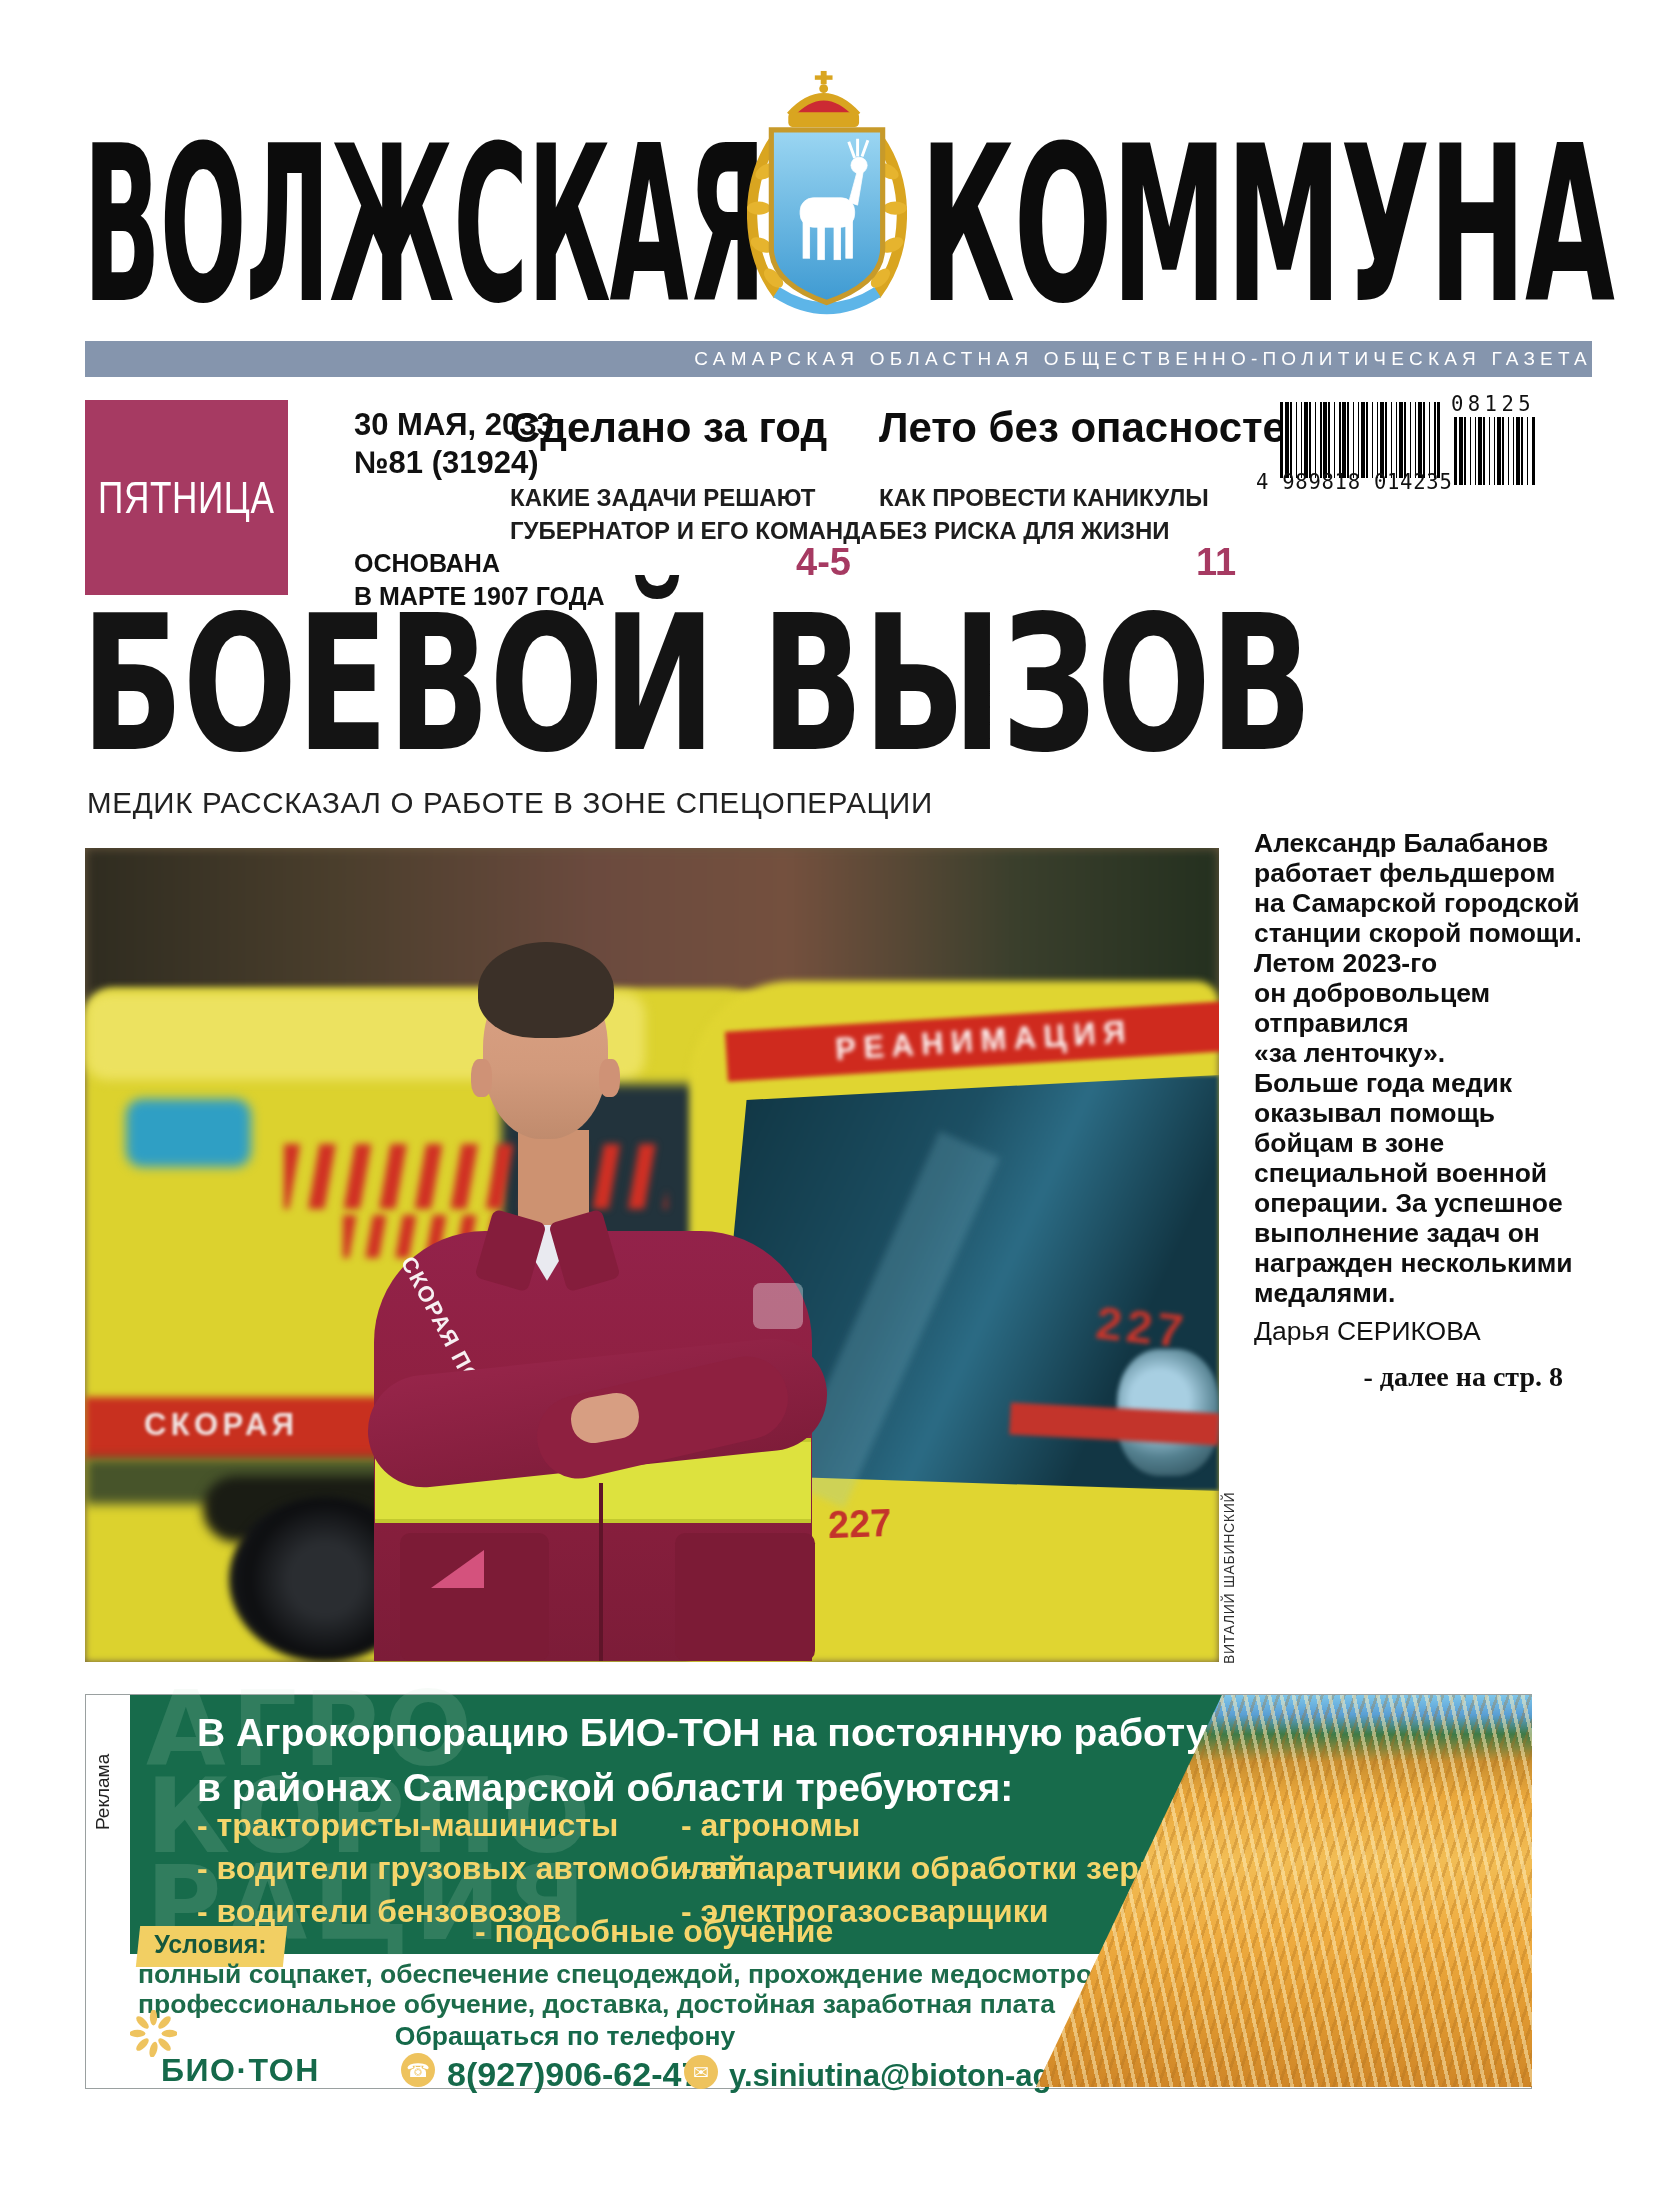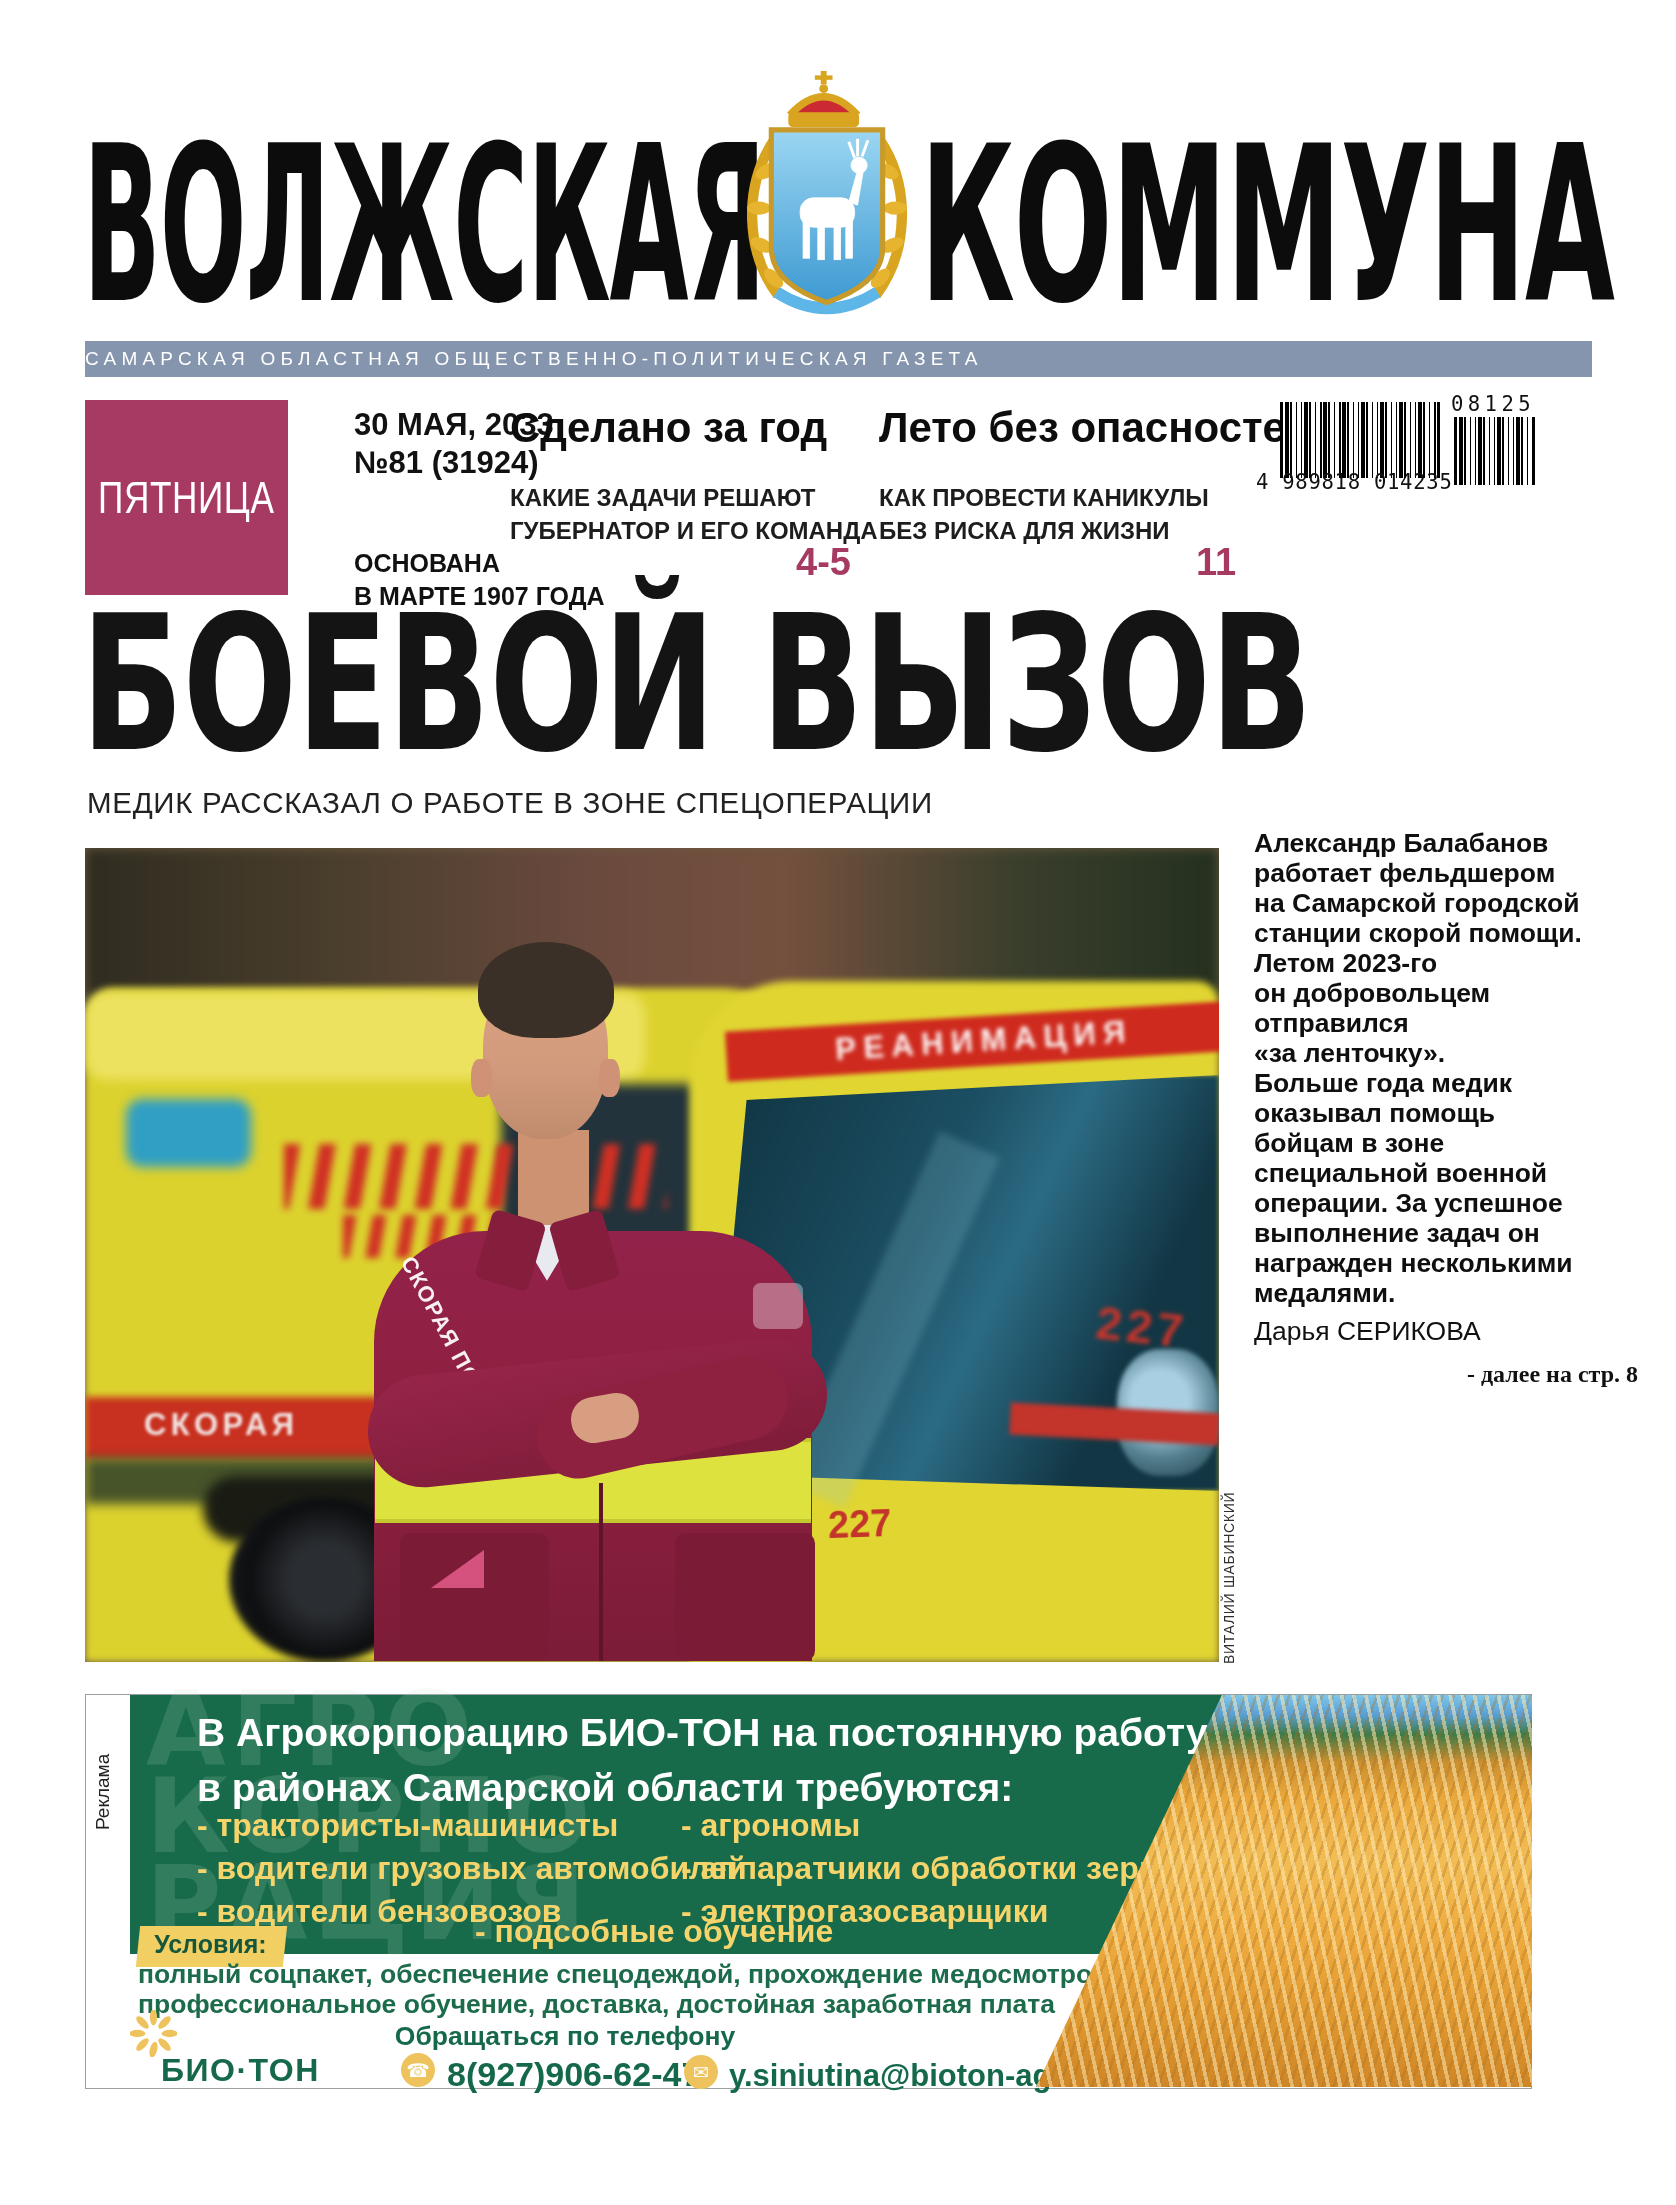--- a/index.html
+++ b/index.html
@@ -6,21 +6,21 @@
   #page{position:relative;width:1677px;height:2205px;background:#ffffff;overflow:hidden;
         font-family:"Liberation Sans",sans-serif;color:#111;}
   .abs{position:absolute;}
 
   
   .mast-word{position:absolute;font-family:"DejaVu Sans",sans-serif;font-weight:bold;
              font-size:166px;line-height:1;color:#0c0c0c;transform-origin:0 0;white-space:nowrap;letter-spacing:-0.01em;}
   #mast-w1{left:83px;top:118px;transform:scale(0.615,1.30);}
   #mast-w2{left:920px;top:118px;transform:scale(0.70,1.30);}
   #mast-bar{left:85px;top:341px;width:1507px;height:36px;background:#8595ad;}
-  #mast-bar div{width:100%;text-align:left;line-height:36px;font-size:19px;letter-spacing:5.2px;color:#fff;font-weight:500;white-space:nowrap;}
+  #mast-bar div{width:100%;text-align:right;line-height:36px;font-size:19px;letter-spacing:5.2px;color:#fff;font-weight:500;white-space:nowrap;}
 
   
   #day-block{left:85px;top:400px;width:203px;height:195px;background:#a63a62;display:flex;align-items:center;justify-content:center;}
   #day-block span{color:#fff;font-size:44px;letter-spacing:0.7px;transform:scaleX(0.8);white-space:nowrap;}
   .issue-line{position:absolute;left:354px;font-weight:bold;font-size:31px;white-space:nowrap;}
   .founded-line{position:absolute;left:354px;font-weight:bold;font-size:25px;white-space:nowrap;}
   .teaser-title{position:absolute;top:404px;font-weight:bold;font-size:42px;color:#0d0d0d;white-space:nowrap;}
   .teaser-sub{position:absolute;top:481px;font-size:24px;line-height:33px;font-weight:600;color:#1d1d1d;white-space:pre-line;}
   .teaser-page{position:absolute;top:541px;font-weight:bold;font-size:38px;color:#a63a62;}
 
@@ -87,21 +87,21 @@
   #man-pocket-l{left:315px;top:685px;width:149px;height:128px;background:#7c1b36;border-radius:10.3px;}
   #man-pocket-r{left:590px;top:685px;width:140px;height:128px;background:#7c1b36;border-radius:10.3px;}
   #man-pocket-shine{left:346px;top:702px;width:53px;height:38px;background:#d4527d;clip-path:polygon(0 100%,100% 0,100% 100%);}
 
   #photo-credit{left:1221px;top:1527px;height:137px;writing-mode:vertical-rl;transform:rotate(180deg);
       font-size:14px;letter-spacing:0.7px;color:#2e2e2e;white-space:nowrap;}
 
   
   #lead-body{left:1254px;top:828px;width:346px;font-weight:bold;font-size:26.5px;line-height:30px;white-space:pre-line;color:#0f0f0f;}
   #lead-byline{left:1254px;top:1316px;font-size:26.5px;color:#111;}
-  #lead-cont{left:1297px;top:1361px;width:341px;text-align:right;font-family:"Liberation Serif",serif;font-weight:bold;font-size:24px;}
+  #lead-cont{left:1222px;top:1361px;width:341px;text-align:right;font-family:"Liberation Serif",serif;font-weight:bold;font-size:28px;}
 
   
   #ad{left:85px;top:1694px;width:1447px;height:395px;background:#fff;border:1.5px solid #9aa0a0;box-sizing:border-box;}
   #ad-green{position:absolute;left:44px;top:0;width:1222px;height:259px;background:#176b4b;}
   #ad-watermark{position:absolute;left:16px;top:-8.8px;font-family:"DejaVu Sans",sans-serif;font-weight:bold;font-size:103px;line-height:87px;
       letter-spacing:5.9px;color:rgba(200,225,205,0.15);white-space:pre-line;}
   #ad-reklama{position:absolute;left:5.9px;top:10.3px;height:125px;writing-mode:vertical-rl;transform:rotate(180deg);font-size:19px;color:#222;}
   .ad-head{position:absolute;left:111px;color:#fff;font-weight:bold;font-size:39px;white-space:nowrap;}
   .ad-vac{position:absolute;font-weight:bold;font-size:32px;line-height:43px;color:#f5d56b;white-space:pre-line;}
   #ad-vac1{left:111px;top:109px;}

